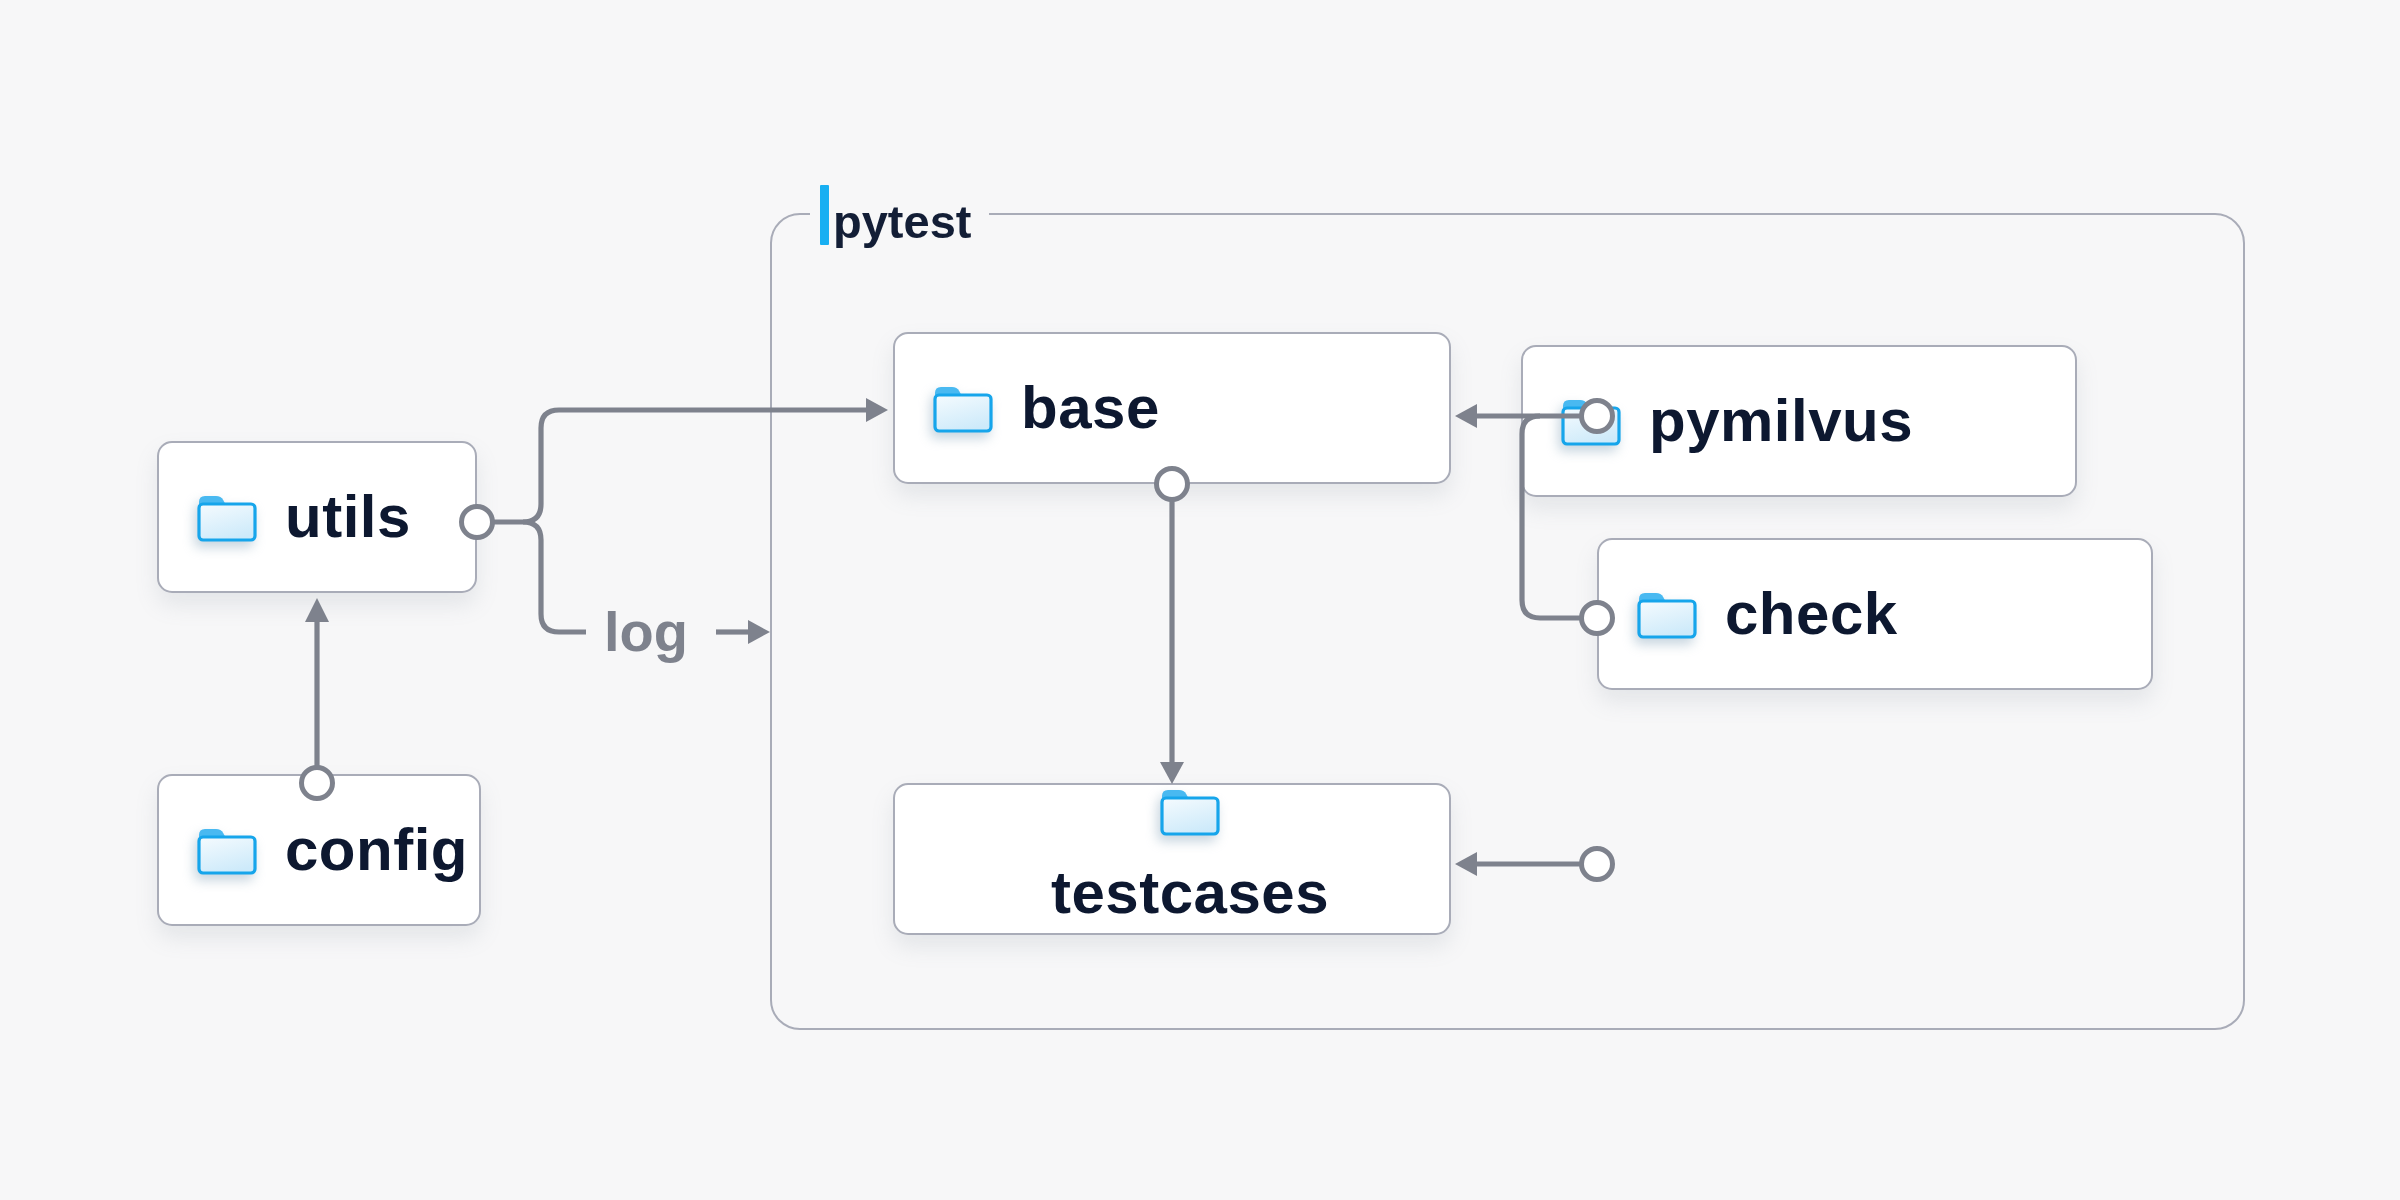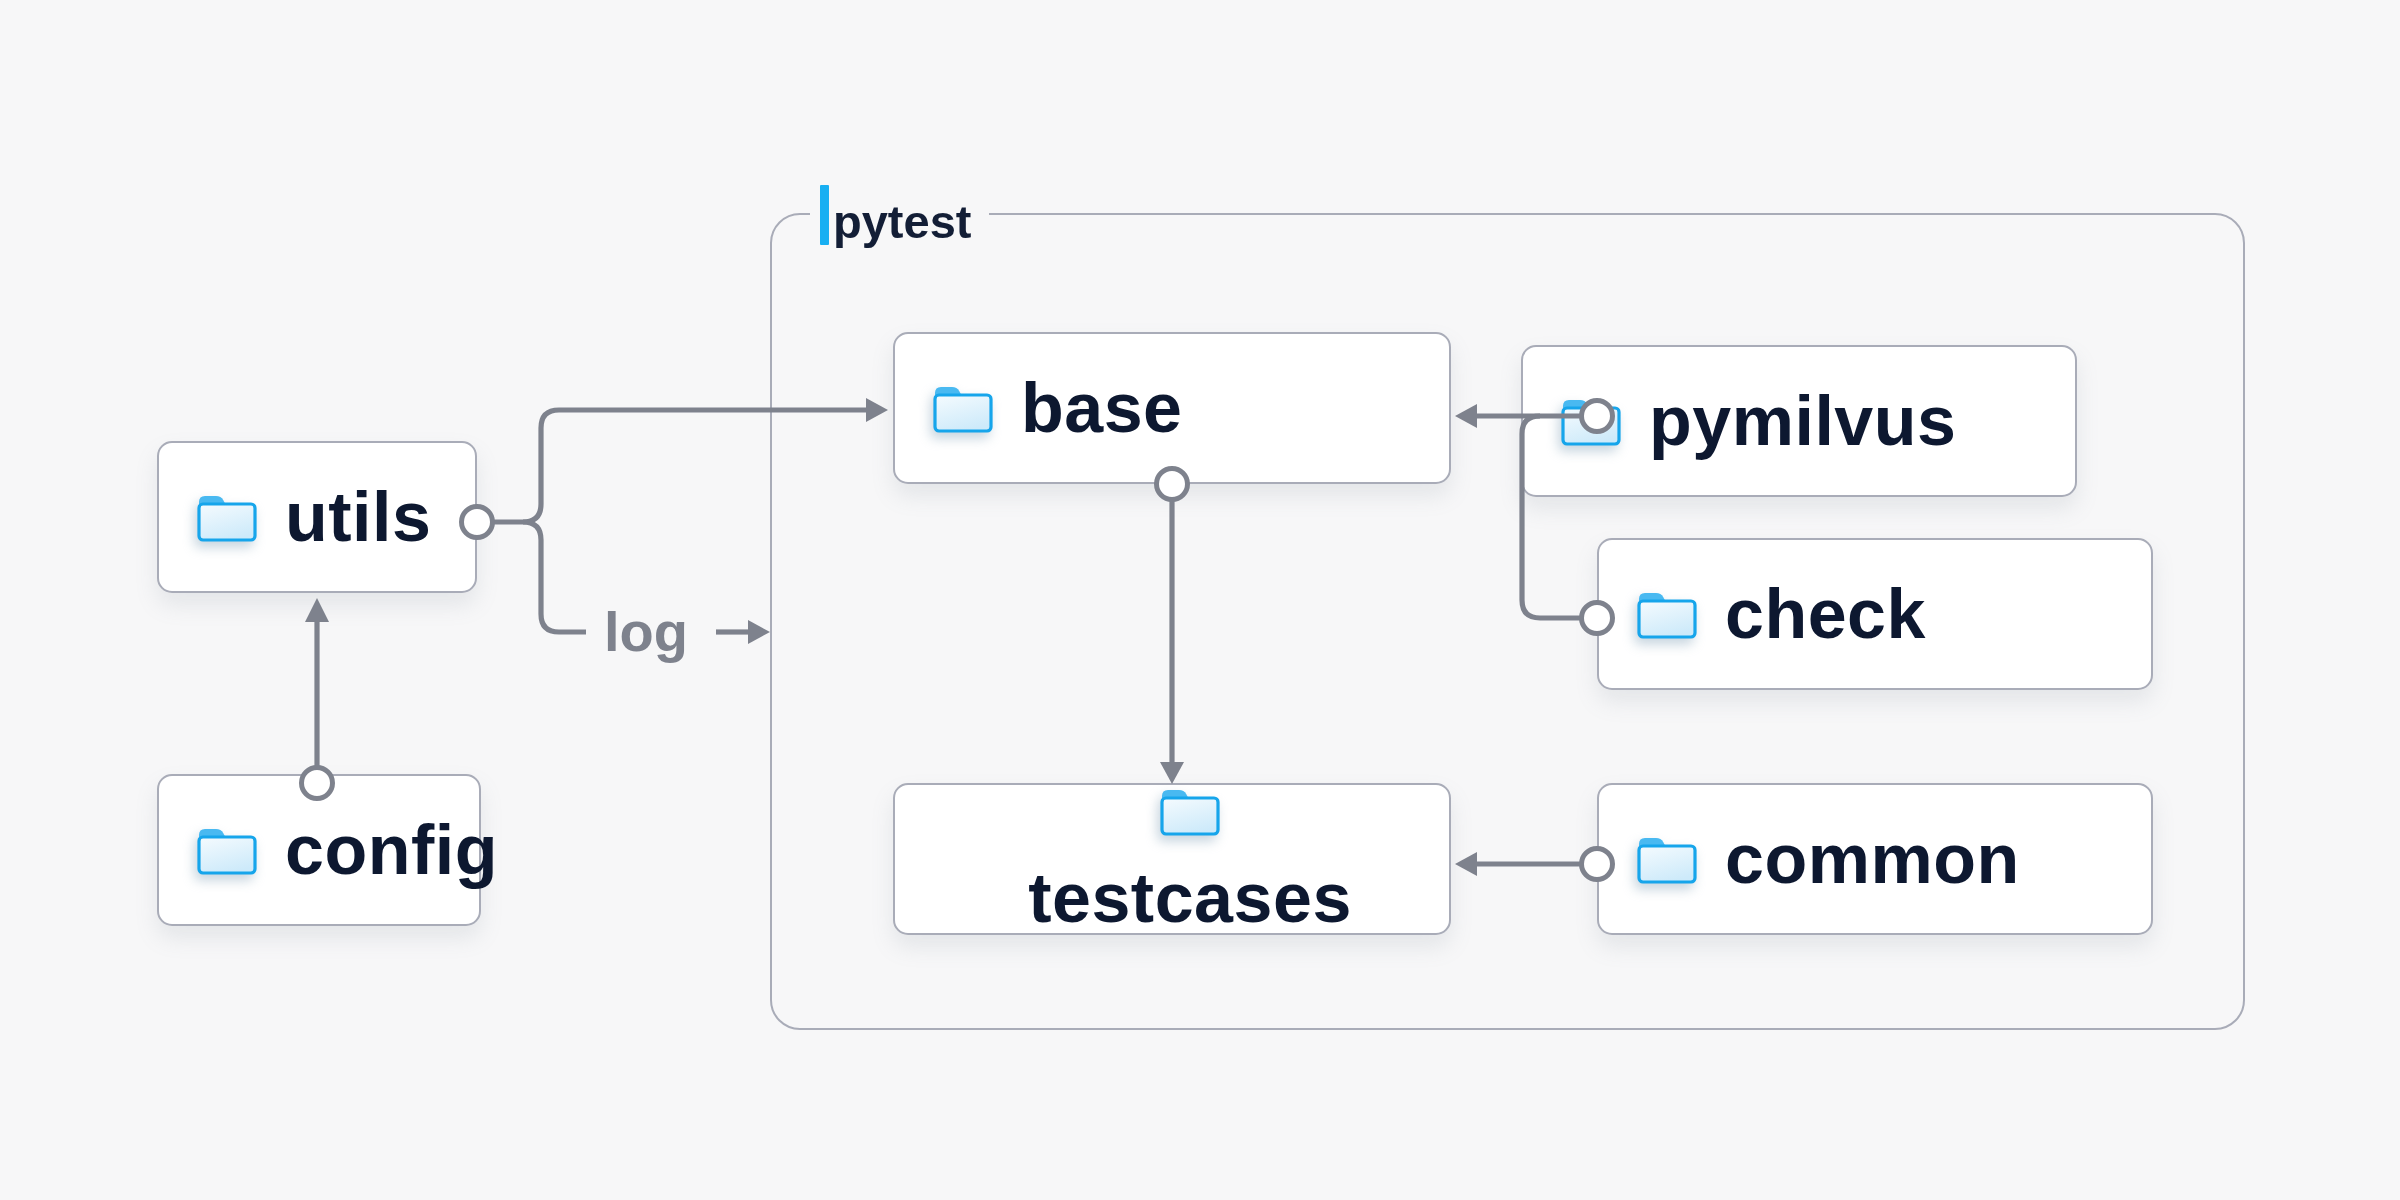--- a/index.html
+++ b/index.html
@@ -38,21 +38,21 @@
     position: absolute; height: 152px;
     background: #ffffff;
     border: 2.5px solid #a9acb8; border-radius: 15px;
     box-sizing: border-box;
     display: flex; align-items: center;
     padding-left: 36px; gap: 26px;
     box-shadow: 0 12px 22px rgba(130, 140, 155, 0.16);
     z-index: 2;
   }
   .node-label {
-    font-size: 70px; font-weight: 600; color: #0d1830;
+    font-size: 60px; font-weight: 600; color: #0d1830;
     letter-spacing: 0.5px; line-height: 1;
   }
   .node-utils     { left: 157px;  top: 441px; width: 320px; }
   .node-config    { left: 157px;  top: 774px; width: 324px; }
   .node-base      { left: 893px;  top: 332px; width: 558px; }
   .node-pymilvus  { left: 1521px; top: 332px; width: 556px; margin-top: 13px; }
   .node-check     { left: 1597px; top: 538px; width: 556px; }
   .node-testcases { left: 893px;  top: 783px; width: 558px; flex-direction: column; }
   .node-common    { left: 1597px; top: 783px; width: 556px; }
 
@@ -166,23 +166,16 @@
   </div>
 
   <div class="node node-testcases">
     <svg class="folder" width="64" height="52" viewBox="0 0 64 52">
       <path d="M4 16 V11 Q4 5 10 5 H21 Q26 5 28.3 9.2 L32 16 Z" fill="#49b9f1"></path>
       <rect x="4" y="13" width="56" height="36" rx="4" fill="url(#folderGrad)" stroke="#16a5eb" stroke-width="3.2"></rect>
     </svg>
     <span class="node-label">testcases</span>
   </div>
 
-  <div class="node node-common">
-    <svg class="folder" width="64" height="52" viewBox="0 0 64 52">
-      <path d="M4 16 V11 Q4 5 10 5 H21 Q26 5 28.3 9.2 L32 16 Z" fill="#49b9f1"></path>
-      <rect x="4" y="13" width="56" height="36" rx="4" fill="url(#folderGrad)" stroke="#16a5eb" stroke-width="3.2"></rect>
-    </svg>
-    <span class="node-label">common</span>
-  </div>
 
   <div class="edge-label">log</div>
 
 </div>
 
 </body></html>

